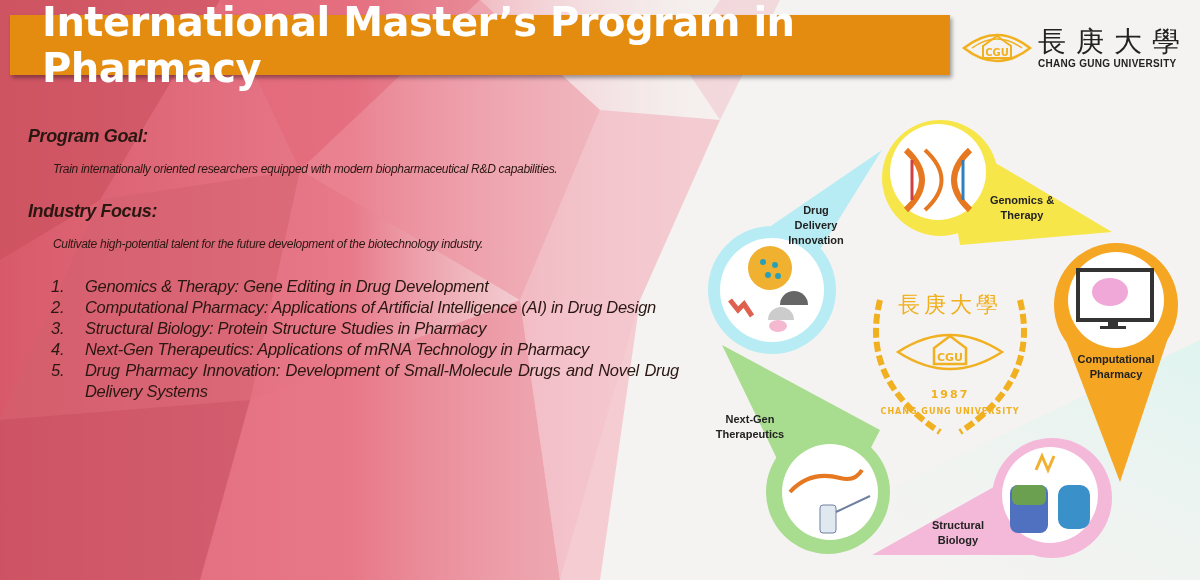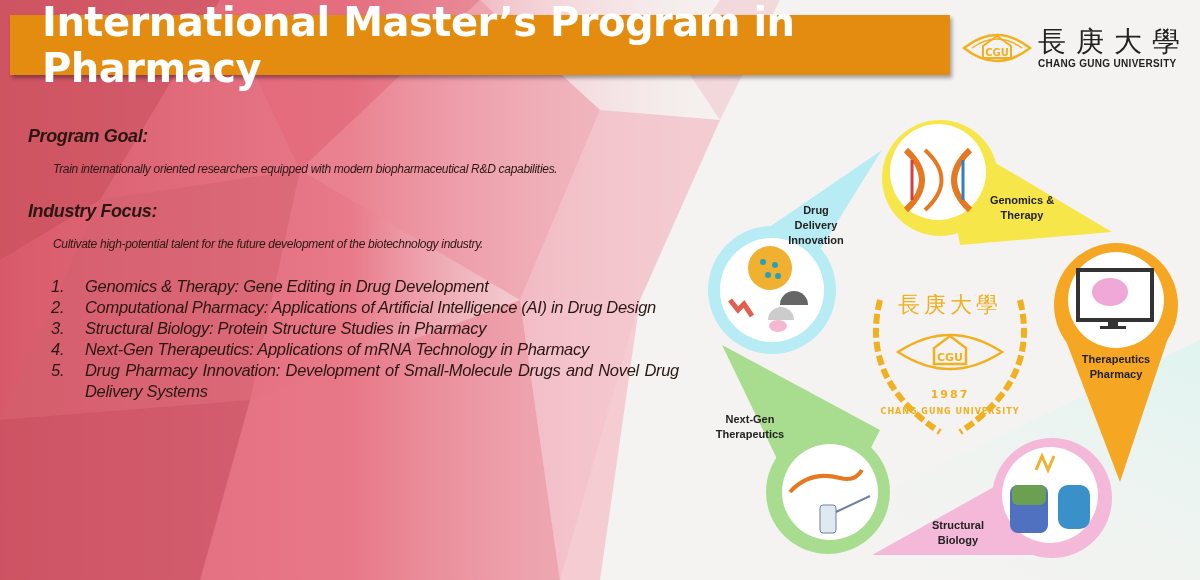--- a/index.html
+++ b/index.html
@@ -175,15 +175,15 @@
     <polygon points="950,336 966,348 966,364 934,364 934,348" fill="none" stroke="#f0b020" stroke-width="2.5"></polygon>
     <text x="950" y="361" text-anchor="middle" font-family="DejaVu Sans, sans-serif" font-size="11" font-weight="bold" fill="#f0b020">CGU</text>
     <text x="950" y="312" text-anchor="middle" font-family="DejaVu Sans, sans-serif" font-size="22" fill="#f0b020" letter-spacing="4">長庚大學</text>
     <text x="950" y="398" text-anchor="middle" font-family="DejaVu Sans, sans-serif" font-size="11" font-weight="bold" fill="#f0b020" letter-spacing="2">1987</text>
     <text x="950" y="414" text-anchor="middle" font-family="DejaVu Sans, sans-serif" font-size="8" font-weight="bold" fill="#f0b020" letter-spacing="1">CHANG GUNG UNIVERSITY</text>
   </g>
 </svg>
 
 <div class="lbl" style="left:782px;top:203px;width:68px">Drug Delivery Innovation</div>
 <div class="lbl" style="left:988px;top:193px;width:68px">Genomics &amp; Therapy</div>
-<div class="lbl" style="left:1068px;top:352px;width:96px">Therapeutics Pharmacy</div>
+<div class="lbl" style="left:1068px;top:352px;width:96px">Computational Pharmacy</div>
 <div class="lbl" style="left:924px;top:518px;width:68px">Structural Biology</div>
 <div class="lbl" style="left:709px;top:412px;width:82px">Next-Gen Therapeutics</div>
 
 </body></html>

